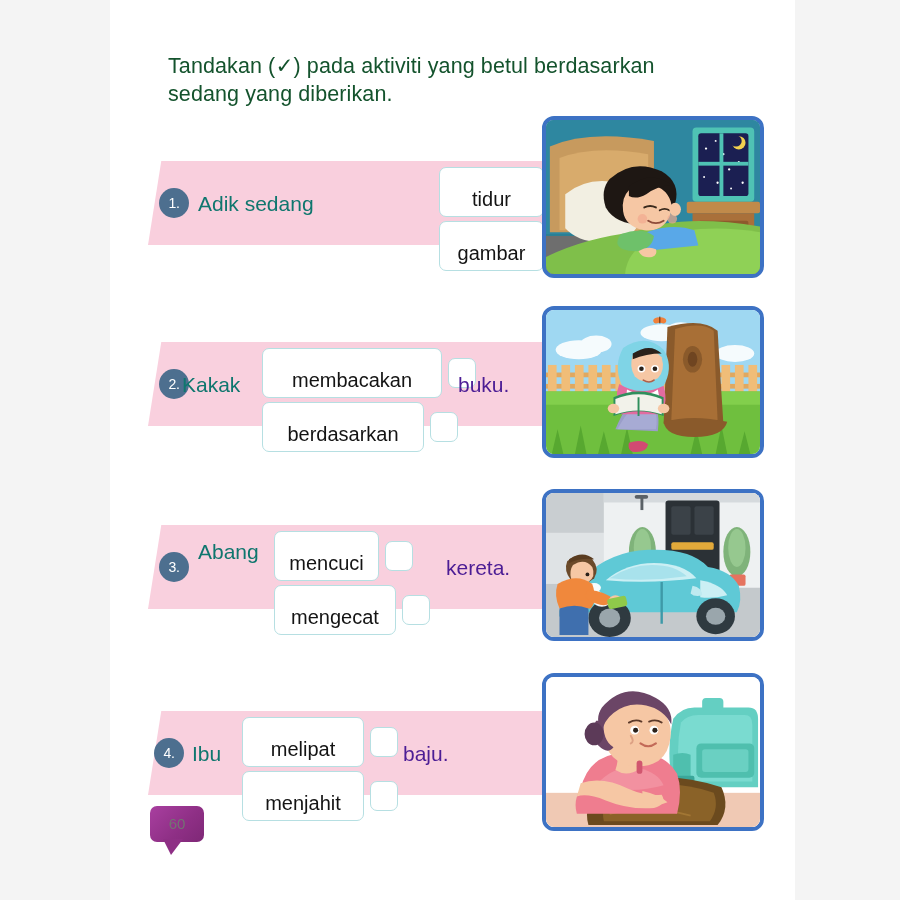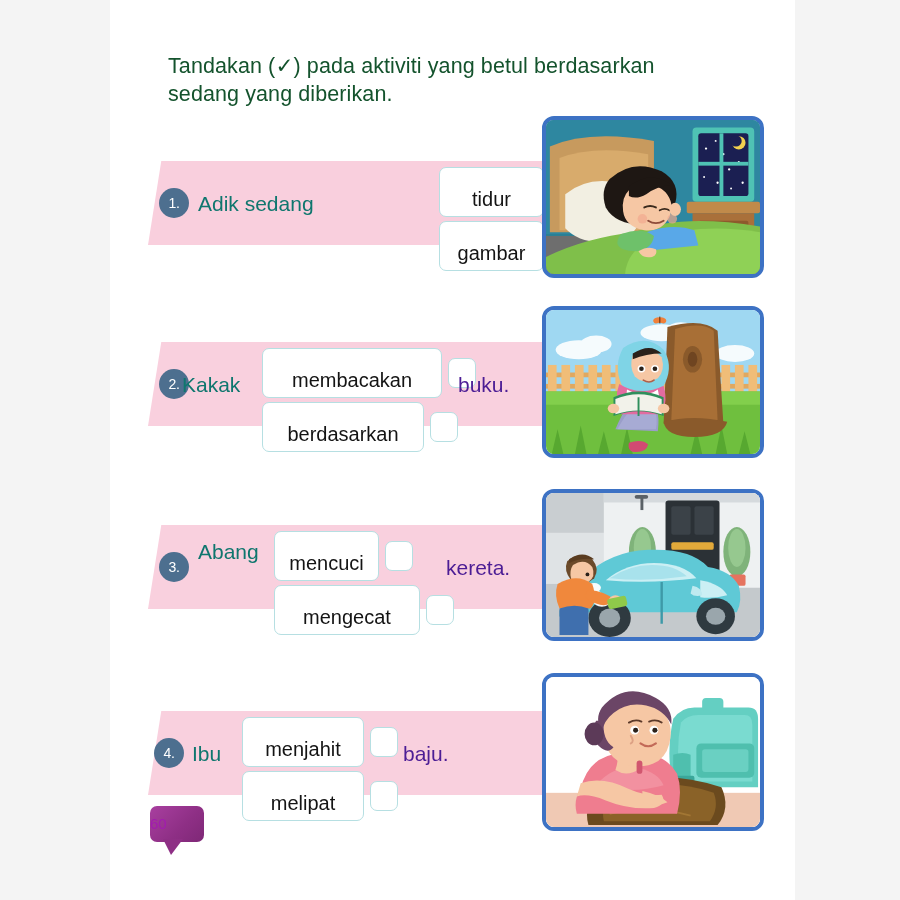--- a/index.html
+++ b/index.html
@@ -143,22 +143,22 @@
     width: 0; height: 0;
     border-left: 8px solid transparent;
     border-right: 12px solid transparent;
     border-top: 16px solid #8e2f85;
   }
   .pagenum .num {
     position: absolute;
     left: 0; top: 0;
     width: 54px; height: 36px;
     line-height: 36px;
-    text-align: left;
-    color: #a21caf;
+    text-align: center;
+    color: #737373;
     font-size: 15px;
   }
 </style>
 </head>
 <body>
 
 <div id="page">
 
   <div class="instruction">
     <div class="l1">Tandakan (✓) pada aktiviti yang betul berdasarkan</div>
@@ -338,21 +338,21 @@
     <div class="banner"></div>
     <div class="numbadge" style="left:49px; top:27px">3.</div>
     <div class="subject" style="left:88px; top:15px">Abang</div>
 
     <div class="choices" style="left:164px; top:6px">
       <div class="choice-line">
         <div class="wordbox" style="width:105px">mencuci</div>
         <div class="checkbox"></div>
       </div>
       <div class="choice-line">
-        <div class="wordbox" style="width:146px">mengecat</div>
+        <div class="wordbox" style="width:122px">mengecat</div>
         <div class="checkbox"></div>
       </div>
     </div>
 
     <div class="object" style="left:336px; top:31px">kereta.</div>
   </div>
 
   <div class="pic" style="left:432px; top:489px; width:222px; height:152px">
     <svg viewBox="0 0 222 152" preserveAspectRatio="none">
       <rect x="0" y="0" width="222" height="152" fill="#dfe3e5"></rect>
@@ -412,25 +412,25 @@
     </svg>
   </div>
 
   <div class="qrow" style="top:711px">
     <div class="banner"></div>
     <div class="numbadge" style="left:44px; top:27px">4.</div>
     <div class="subject" style="left:82px; top:31px">Ibu</div>
 
     <div class="choices" style="left:132px; top:6px">
       <div class="choice-line">
+        <div class="wordbox" style="width:122px">melipat</div>
+        <div class="checkbox"></div>
+      </div>
+      <div class="choice-line">
         <div class="wordbox" style="width:122px">menjahit</div>
-        <div class="checkbox"></div>
-      </div>
-      <div class="choice-line">
-        <div class="wordbox" style="width:122px">melipat</div>
         <div class="checkbox"></div>
       </div>
     </div>
 
     <div class="object" style="left:293px; top:31px">baju.</div>
   </div>
 
   <div class="pic" style="left:432px; top:673px; width:222px; height:158px">
     <svg viewBox="0 0 222 158" preserveAspectRatio="none">
       <rect x="0" y="0" width="222" height="158" fill="#ffffff"></rect>

